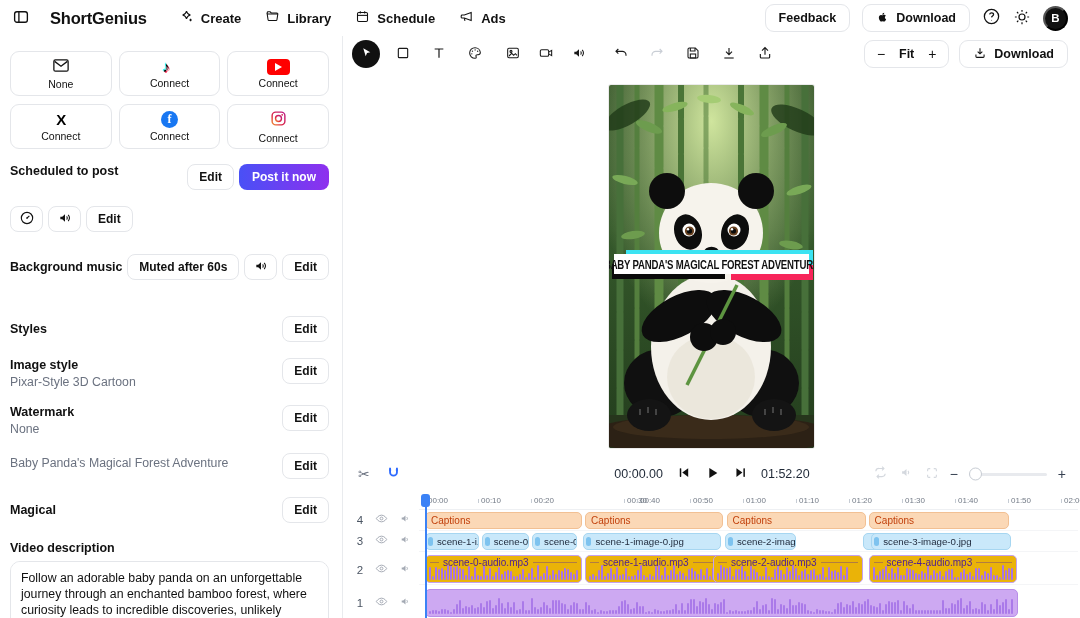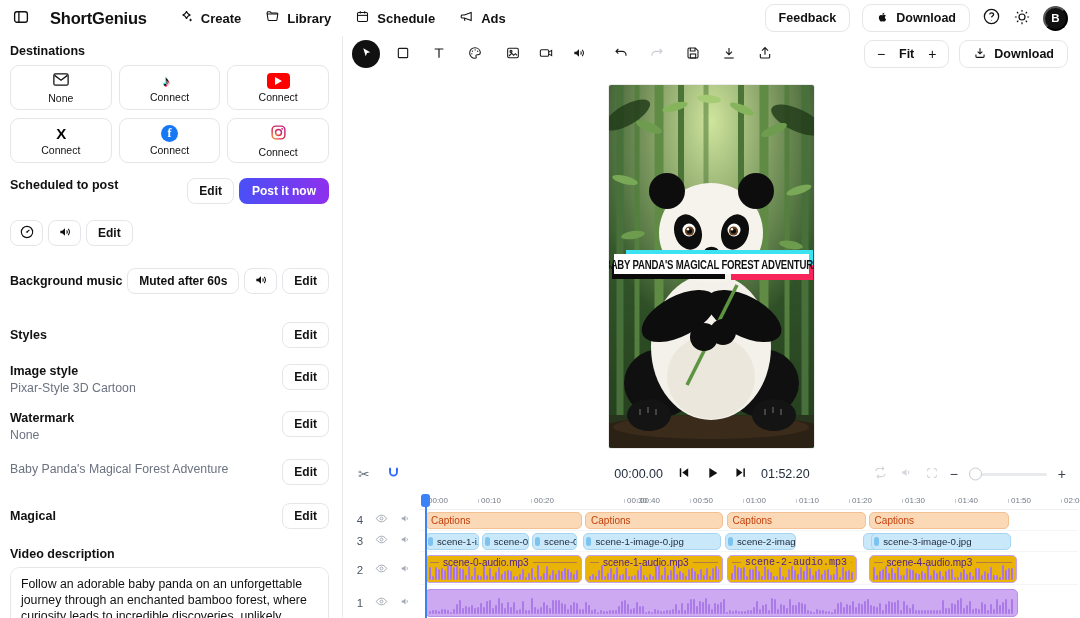--- a/index.html
+++ b/index.html
@@ -171,21 +171,20 @@
               <path d="M12 2.5v2.5M12 19v2.5M2.5 12H5M19 12h2.5M5.3 5.3l1.8 1.8M16.9 16.9l1.8 1.8M18.7 5.3l-1.8 1.8M7.1 16.9l-1.8 1.8"></path>
             </svg></span>
       </button>
       <button class="avatar">
           <span>B</span>
         </button>
     </div>
   </header>
 
   <aside id="sidebar">
-    <div class="sec-label">Destinations</div>
     <div class="dest-grid">
       <button class="dest-card">
         <span><svg width="18" height="15" viewBox="0 0 24 20" fill="none" stroke="#111" stroke-width="1.7">
               <rect x="2.5" y="2.5" width="19" height="15" rx="2"></rect>
               <path d="m3.5 4.5 8.5 6.5 8.5-6.5"></path>
             </svg></span>
         <span class="dest-label">None</span>
       </button>
       <button class="dest-card">
         <span class="tk">
@@ -275,21 +274,21 @@
                 <path d="M14.5 9.5a4 4 0 0 1 0 5"></path>
                 <path d="M16.8 7.4a7.2 7.2 0 0 1 0 9.2"></path>
               </svg></span>
         </button>
         <button class="btn">
             <span>Edit</span>
           </button>
       </div>
     </div>
 
-    <div class="side-row" style="margin-top:28px;">
+    <div class="side-row" style="margin-top:36px;">
       <div class="sec-label" style="padding-top:6px;">Styles</div>
       <button class="btn">
           <span>Edit</span>
         </button>
     </div>
 
     <div class="side-row" style="margin-top:16px;">
       <div>
         <div class="sec-label">Image style</div>
         <div class="sub">Pixar-Style 3D Cartoon</div>
@@ -812,21 +811,21 @@
               <i style="height: 5.6px;"></i>
               <i style="height: 11px;"></i>
               <i style="height: 4.6px;"></i>
               <i style="height: 11.9px;"></i>
               <i style="height: 4.5px;"></i>
               <i style="height: 12.1px;"></i>
               <i style="height: 13.9px;"></i>
               <i style="height: 10.9px;"></i>
             </div>
           </div>
-          <div class="clip clip-audio" style="left: 308px; width: 130px; font-family: Liberation Mono, monospace;">
+          <div class="clip clip-audio" style="left: 294px; width: 150px;">
             <div class="clip-lbl">
               <b>scene-2-audio.mp3</b>
             </div>
             <div class="wave" style="height: 15px;">
               <i style="height: 6.7px;"></i>
               <i style="height: 14.9px;"></i>
               <i style="height: 13.1px;"></i>
               <i style="height: 12px;"></i>
               <i style="height: 13.2px;"></i>
               <i style="height: 3.8px;"></i>

